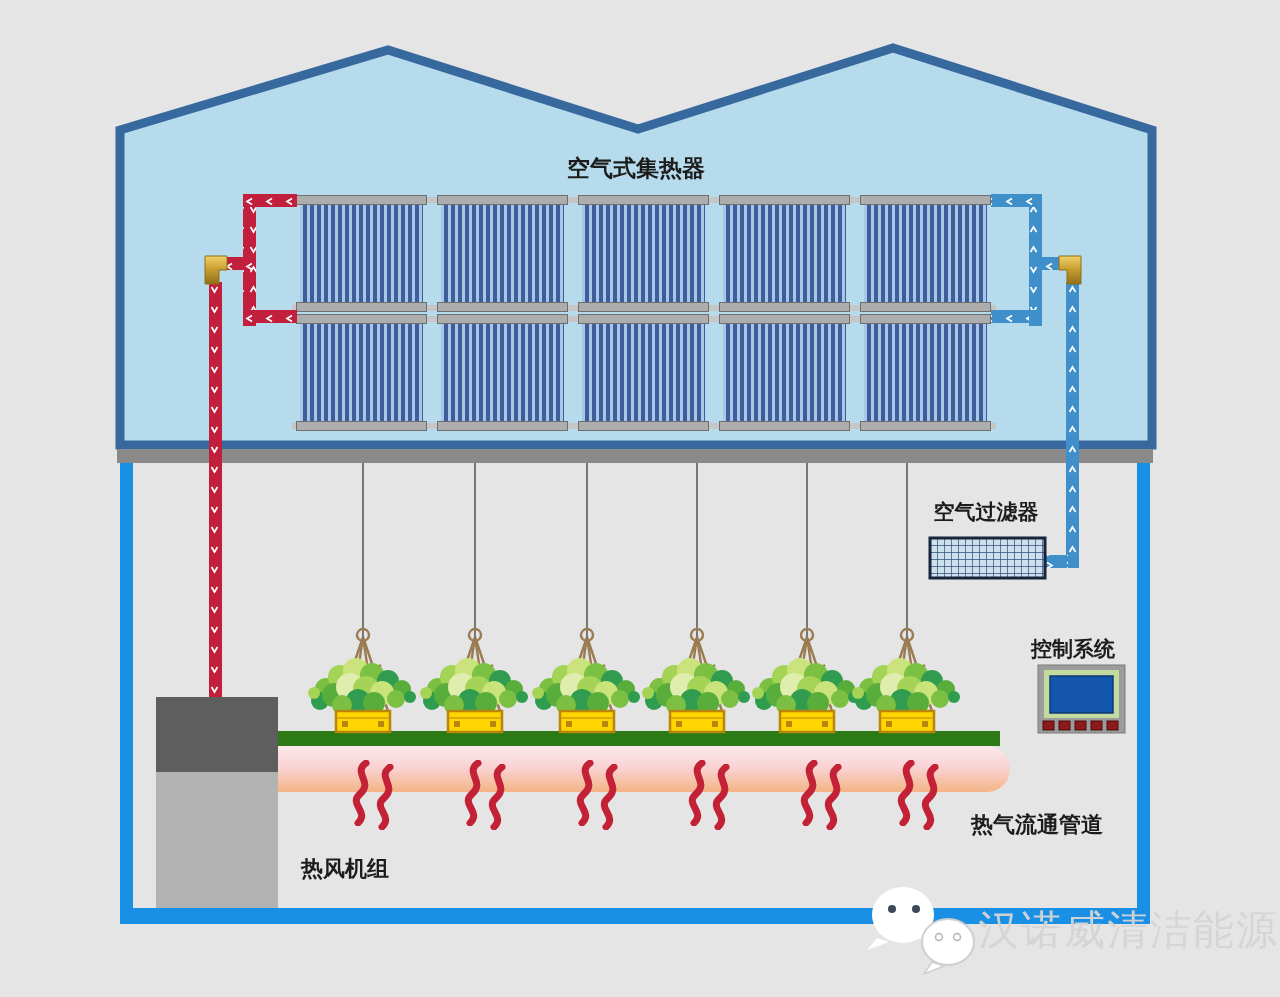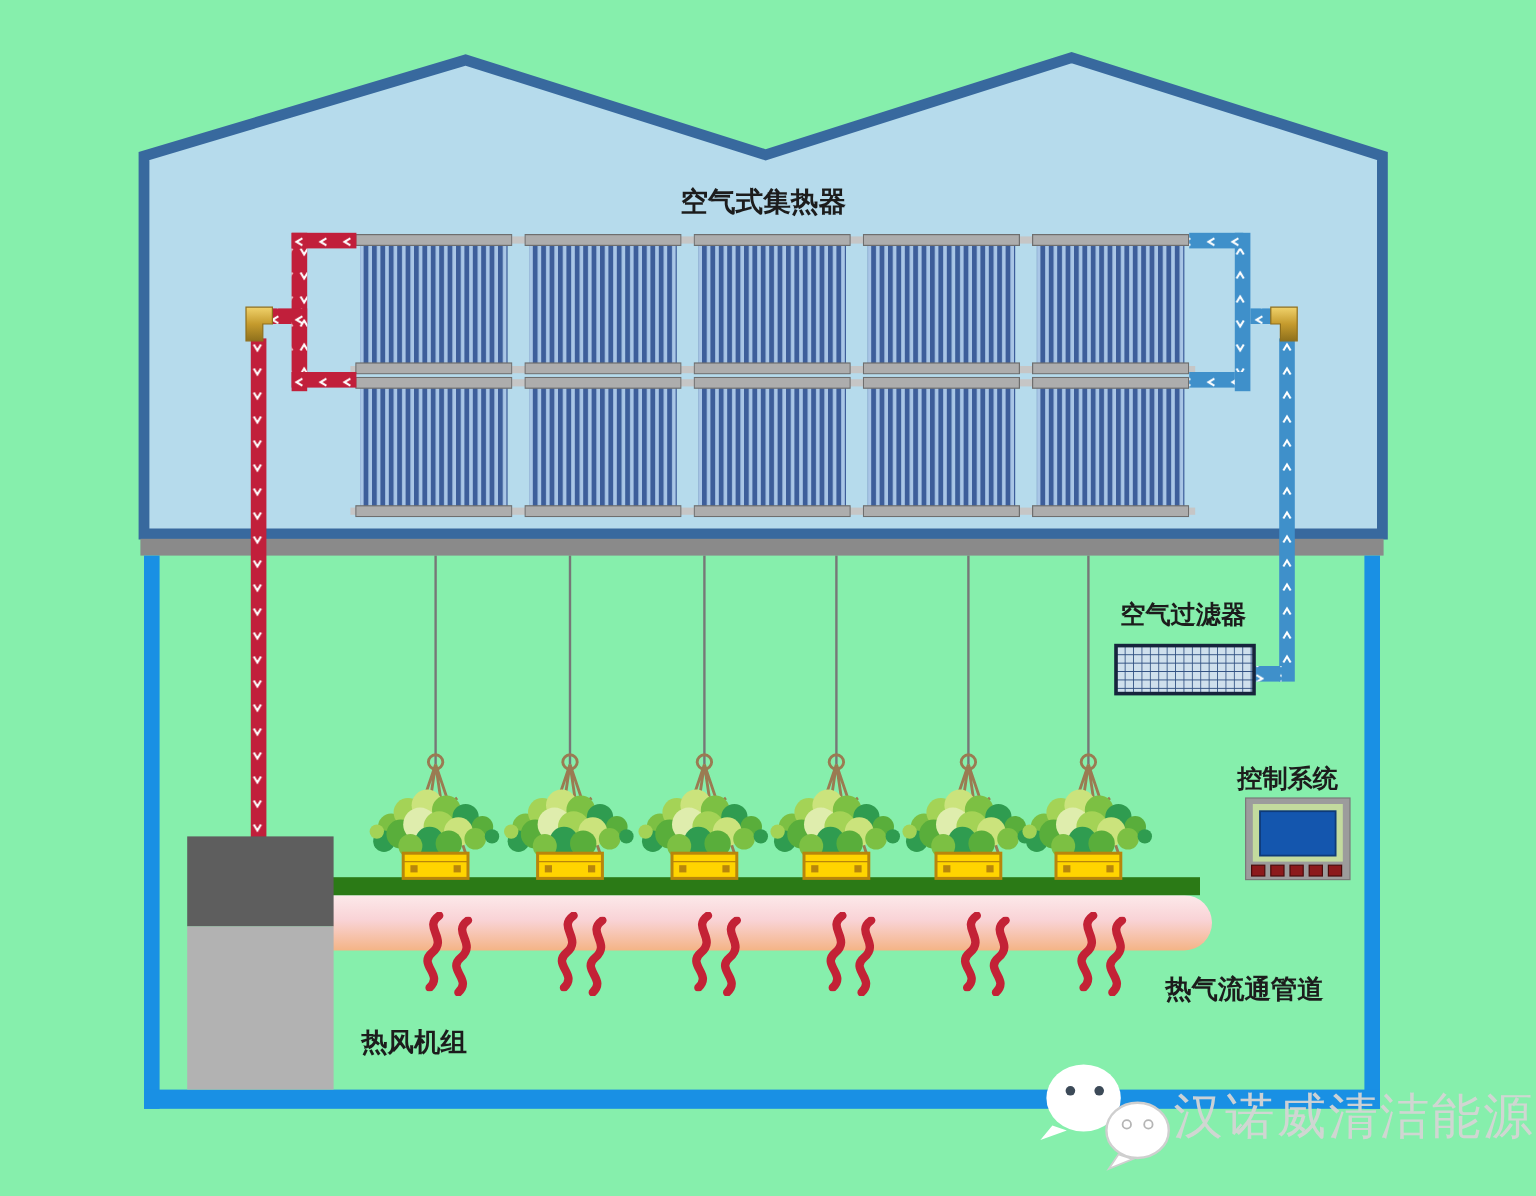--- a/index.html
+++ b/index.html
@@ -1,16 +1,16 @@
 <!DOCTYPE html>
 <html style="--roof-fill: #B6DBEC; --roof-border: #38699E; --ceiling-gray: #8A8A8A; --wall-blue: #1990E4; --tube-dark: #3D5E9A; --tube-light: #A9C6E6; --header-gray: #ADADAD; --header-border: #6E6E6E; --pipe-hot: #C11F3B; --pipe-cold: #3F90CA; --gold-dark: #8F6F1C; --bench-green: #2B7A16; --machine-dark: #5E5E5E; --machine-light: #B2B2B2; --filter-fill: #CFE0ED; --filter-line: #2E4E80; --filter-border: #16243C; --panel-outer: #9C9C9C; --panel-inner: #C3DB9E; --screen-blue: #1456AE; --button-red: #8C1A1C; --pot-yellow: #FFD400; --pot-trim: #B8860B; --rope-brown: #9A7B52; --squiggle-red: #C32236; --label-color: #1C1C1C; --watermark-color: #D5D5D5;"><head>
 <meta charset="utf-8">
 <style>
   html,body{margin:0;padding:0;background:#ffffff;}
-  .stage{position:relative;width:1280px;height:997px;background:#86efac;overflow:hidden;
+  .stage{position:relative;width:1280px;height:997px;background:#e5e5e5;overflow:hidden;
          font-family:"Liberation Sans",sans-serif;}
   .stage svg{position:absolute;left:0;top:0;}
   text.diagram-label{font-family:"Liberation Sans",sans-serif;font-weight:700;fill:var(--label-color);}
   text.watermark-text{font-family:"Liberation Sans",sans-serif;font-weight:400;fill:var(--watermark-color);
                       opacity:.95;letter-spacing:2px;}
 </style>
 </head>
 <body>
 
 <div class="stage">

